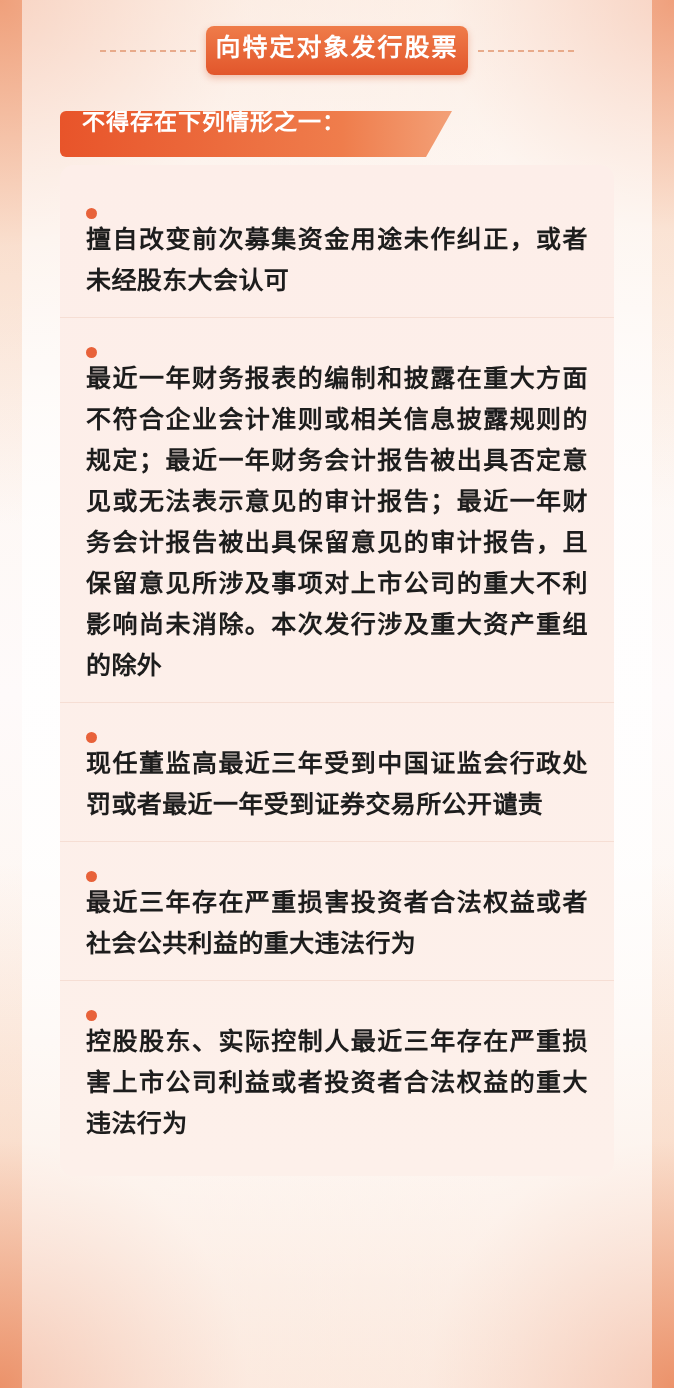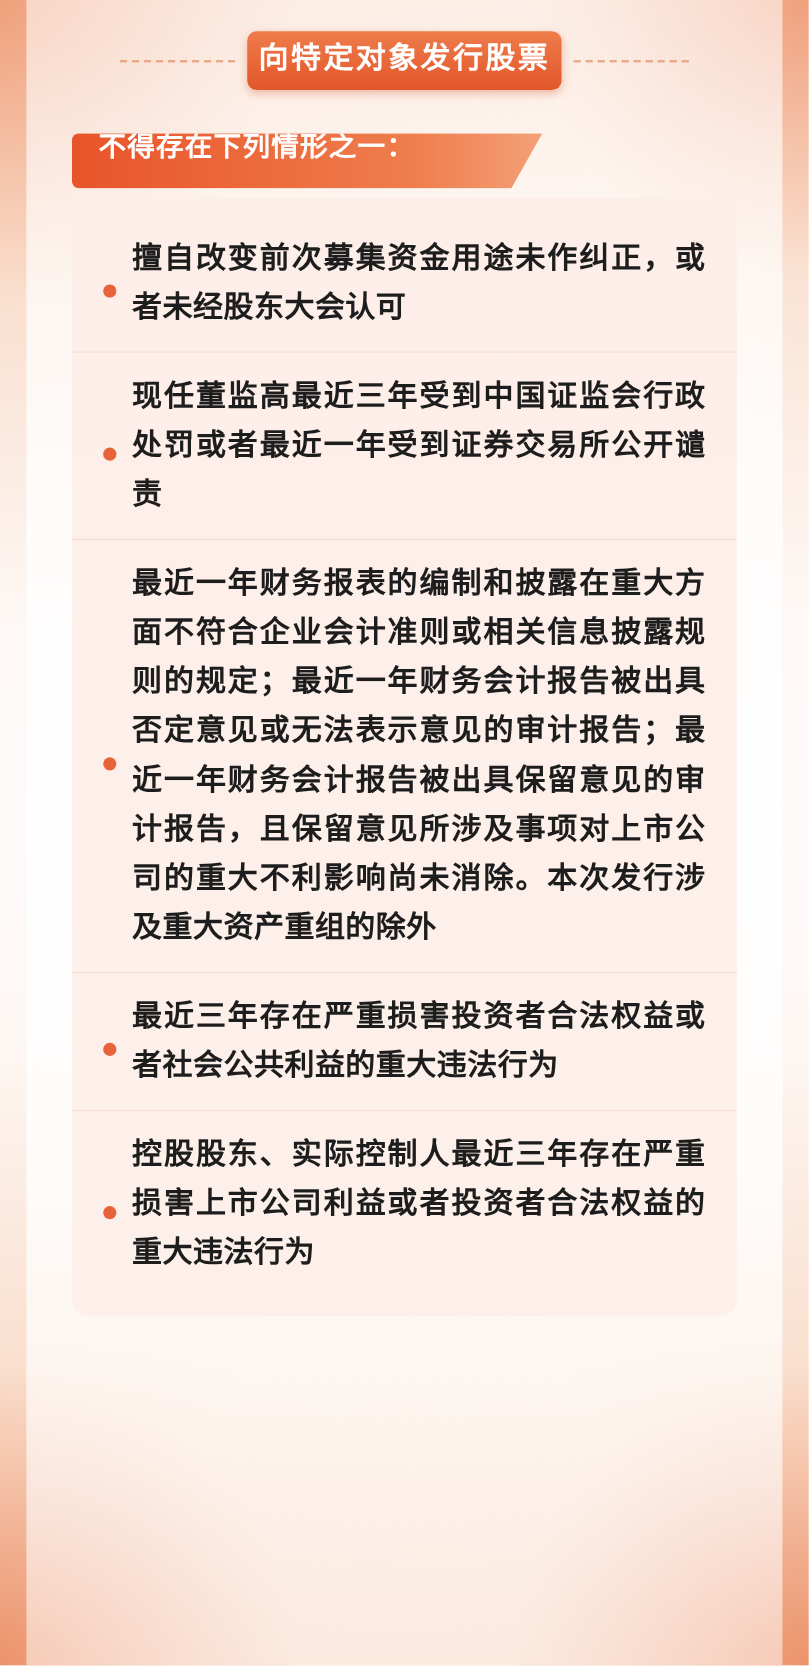--- a/index.html
+++ b/index.html
@@ -59,20 +59,21 @@
     padding: 11px 9px 13px;
     border-radius: 8px;
     background: linear-gradient(180deg, #ef7c4a 0%, #e2562b 100%);
     box-shadow: 0 3px 7px rgba(214,90,46,0.35);
     color: #ffffff;
     font-size: 25px;
     font-weight: bold;
     letter-spacing: 2px;
     line-height: 1;
     white-space: nowrap;
+    font-family: Liberation Mono, monospace;
   }
 
   
   .banner-wrap {
     position: relative;
     margin: 36px 0 0 60px;
     width: 392px;
     height: 46px;
   }
   .banner {
@@ -103,22 +104,23 @@
     width: 554px;
     box-sizing: border-box;
     background: linear-gradient(180deg, #fdeee9 0%, #fdf0ea 100%);
     border-radius: 14px;
     padding: 14px 0 16px 0;
   }
 
   .item {
     position: relative;
     display: flex;
-    align-items: center;
+    align-items: flex-start;
     padding: 16px 26px 16px 26px;
+    flex-direction: column;
   }
   .item + .item {
     border-top: 1px solid #f6ded4;
   }
   .bullet {
     flex: 0 0 auto;
     width: 11px;
     height: 11px;
     border-radius: 50%;
     background: #e8623a;
@@ -153,25 +155,25 @@
     </div>
   </div>
 
   <div class="card">
     <div class="item">
       <span class="bullet"></span>
       <span class="item-text">擅自改变前次募集资金用途未作纠正，或者未经股东大会认可</span>
     </div>
     <div class="item">
       <span class="bullet"></span>
-      <span class="item-text">现任董监高最近三年受到中国证监会行政处罚或者最近一年受到证券交易所公开谴责</span>
+      <span class="item-text">最近一年财务报表的编制和披露在重大方面不符合企业会计准则或相关信息披露规则的规定；最近一年财务会计报告被出具否定意见或无法表示意见的审计报告；最近一年财务会计报告被出具保留意见的审计报告，且保留意见所涉及事项对上市公司的重大不利影响尚未消除。本次发行涉及重大资产重组的除外</span>
     </div>
     <div class="item">
       <span class="bullet"></span>
-      <span class="item-text">最近一年财务报表的编制和披露在重大方面不符合企业会计准则或相关信息披露规则的规定；最近一年财务会计报告被出具否定意见或无法表示意见的审计报告；最近一年财务会计报告被出具保留意见的审计报告，且保留意见所涉及事项对上市公司的重大不利影响尚未消除。本次发行涉及重大资产重组的除外</span>
+      <span class="item-text">现任董监高最近三年受到中国证监会行政处罚或者最近一年受到证券交易所公开谴责</span>
     </div>
     <div class="item">
       <span class="bullet"></span>
       <span class="item-text">最近三年存在严重损害投资者合法权益或者社会公共利益的重大违法行为</span>
     </div>
     <div class="item">
       <span class="bullet"></span>
       <span class="item-text">控股股东、实际控制人最近三年存在严重损害上市公司利益或者投资者合法权益的重大违法行为</span>
     </div>
   </div>

